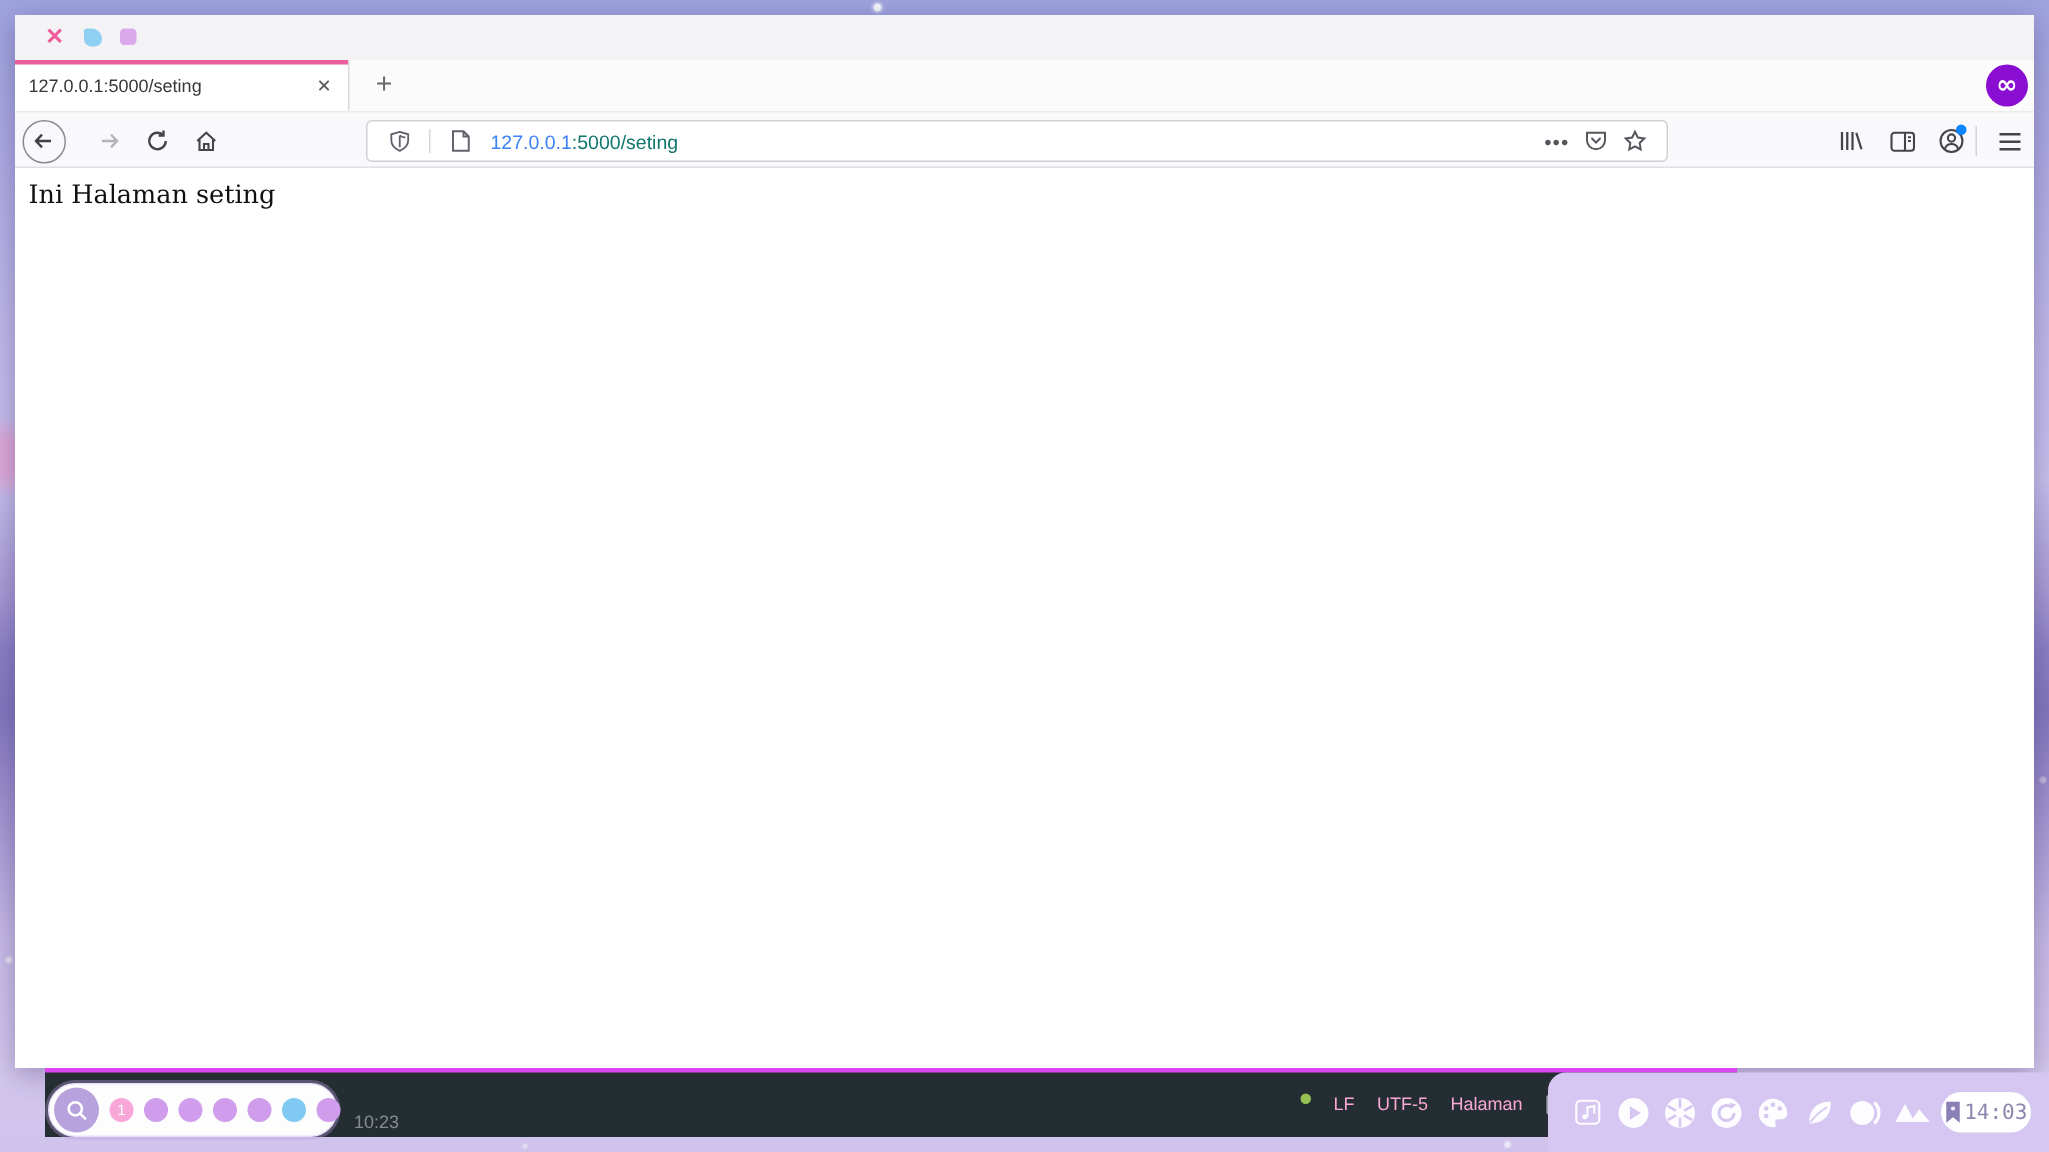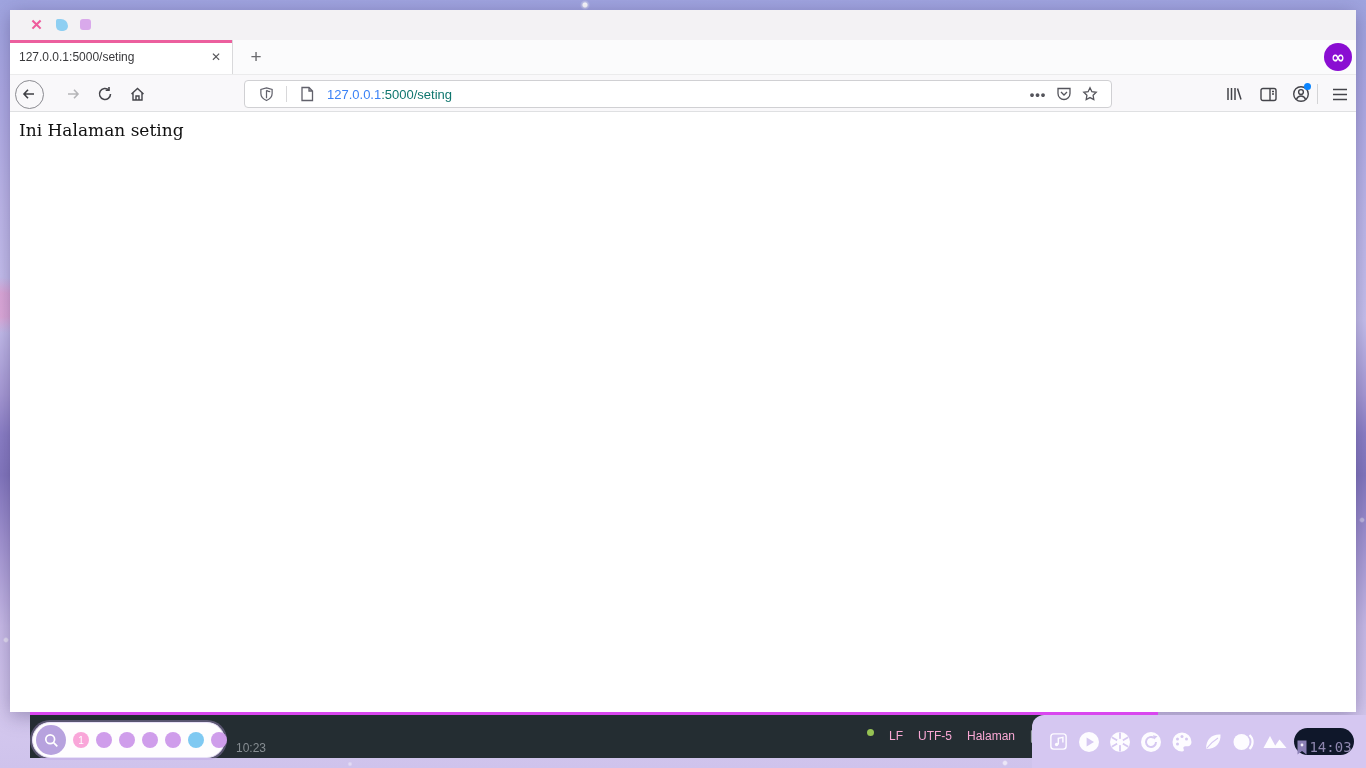--- a/index.html
+++ b/index.html
@@ -75,21 +75,21 @@
   .green-dot { width:7px; height:7px; border-radius:50%; background:#96c253; }
 
   
   .dock { position:absolute; left:32px; top:722px; width:193px; height:36px; background:#fefdfe; border:1px solid #e8e0f8; border-radius:18px; display:flex; align-items:center; padding:0 4px 0 3px; gap:7px; box-shadow:0 0 0 2px rgba(190,160,230,.35); }
   .dock-search { width:30px; height:30px; border-radius:50%; background:#b7a2de; display:flex; align-items:center; justify-content:center; color:#fff; flex:0 0 auto; }
   .dock-dot { width:16px; height:16px; border-radius:50%; flex:0 0 auto; display:flex; align-items:center; justify-content:center; color:#fff; font-size:10px; }
 
   
   .tray { position:absolute; left:1032px; top:715px; width:334px; height:53px; background:#d5c7f1; border-radius:12px 0 0 0; display:flex; align-items:center; padding:0 12px 0 14px; gap:7px; }
   .tray-icon { width:24px; height:24px; display:flex; align-items:center; justify-content:center; color:#fdfcff; flex:0 0 auto; }
-  .clock-pill { margin-left:auto; width:78px; height:27px; border-radius:14px; background:#0f172a; display:flex; align-items:flex-end; justify-content:center; gap:1px; }
+  .clock-pill { margin-left:auto; width:78px; height:27px; border-radius:14px; background:#ffffff; display:flex; align-items:center; justify-content:center; gap:1px; }
   .clock-text { font-family:"DejaVu Sans Mono","Liberation Mono",monospace; font-size:14px; color:#8e86ae; }
 
   svg { display:block; }
 </style>
 </head>
 <body>
 
 <div class="wallpaper"></div>
 
 <div class="browser">

